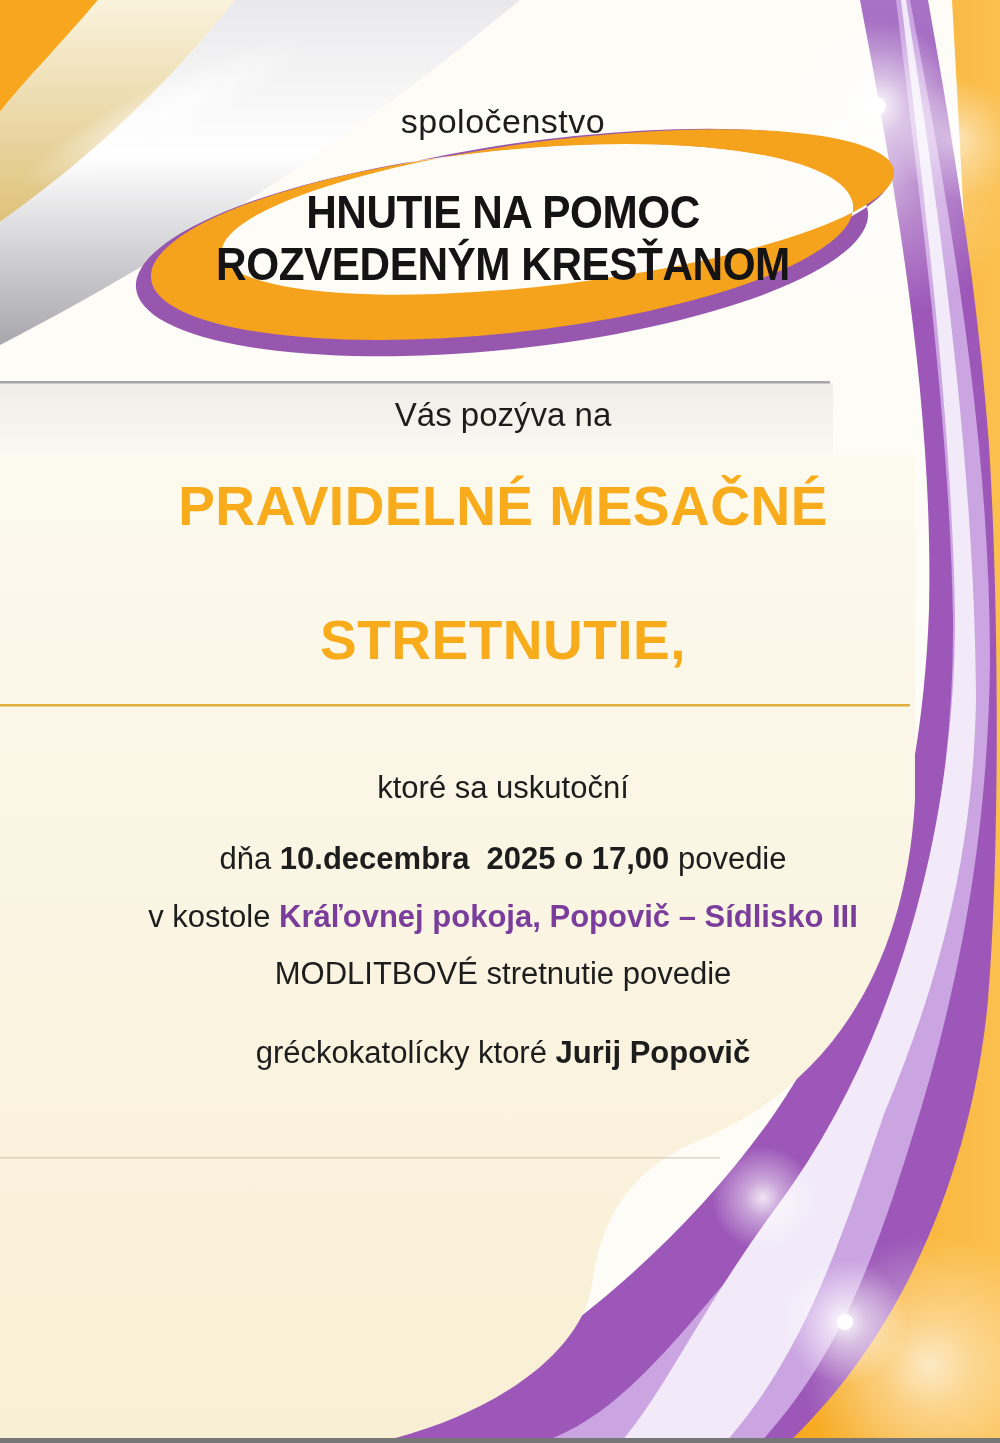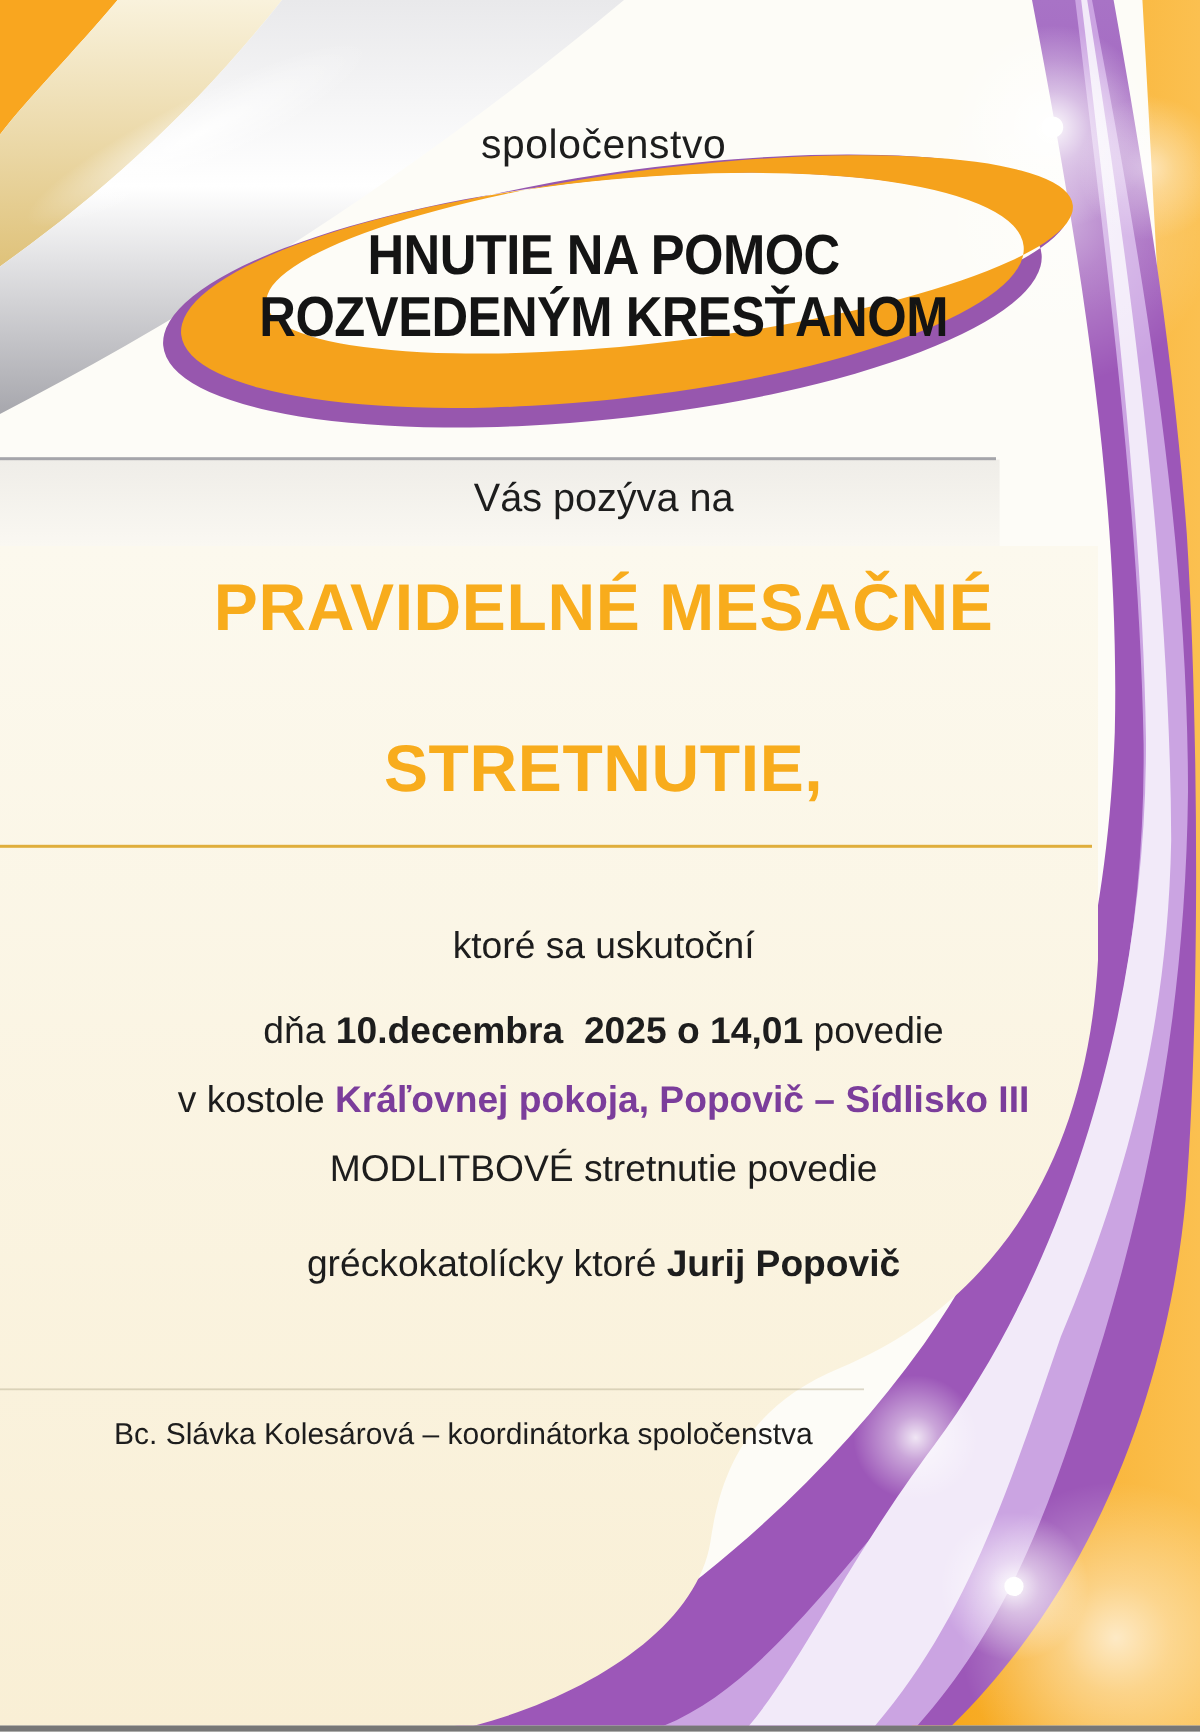--- a/index.html
+++ b/index.html
@@ -141,30 +141,29 @@
   </div>
 
   <div class="txt invite">Vás pozýva na</div>
 
   <div class="txt event1">PRAVIDELNÉ MESAČNÉ</div>
   <div class="txt event2">STRETNUTIE,</div>
 
   <div class="txt intro">ktoré sa uskutoční</div>
 
   <div class="txt dateline">
-    <span class="pre">dňa </span><b class="pre">10.decembra  2025 o 14,01</b><span class="pre"> povedie</span>
+    <span class="pre">dňa </span><b class="pre">10.decembra  2025 o 17,00</b><span class="pre"> povedie</span>
   </div>
 
   <div class="txt venueline">
     <span class="pre">v kostole </span><span class="purple">Kráľovnej pokoja, Popovič – Sídlisko III</span>
   </div>
 
   <div class="txt meeting">MODLITBOVÉ stretnutie povedie</div>
 
   <div class="txt priest">
     <span class="pre">gréckokatolícky ktoré </span><b>Jurij Popovič</b>
   </div>
 
   <div class="contact">
-    <div class="line">Bc. Slávka Kolesárová – koordinátorka spoločenstva</div>
   </div>
 
 </div>
 
 </body></html>

